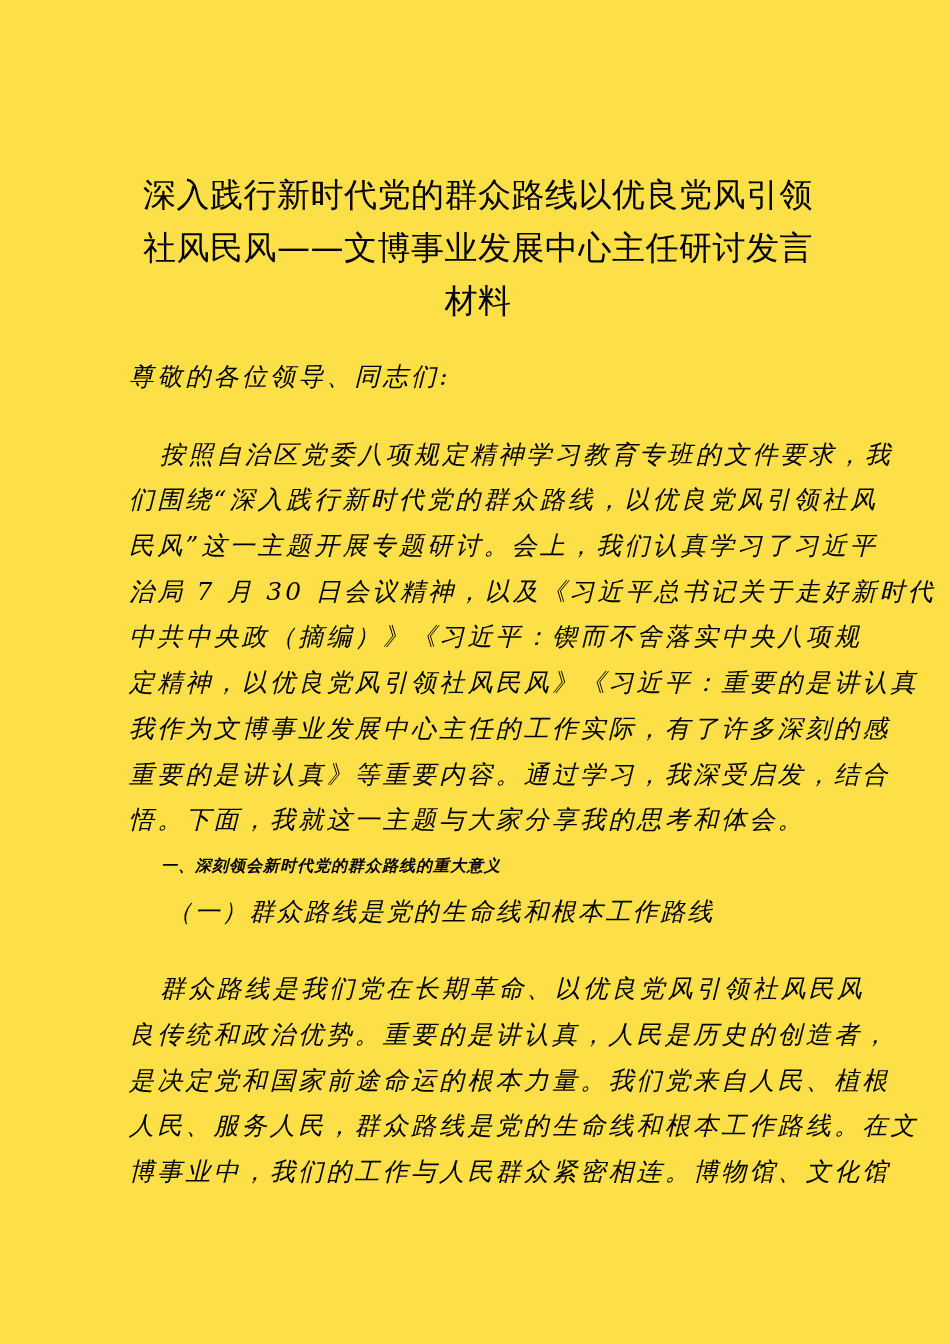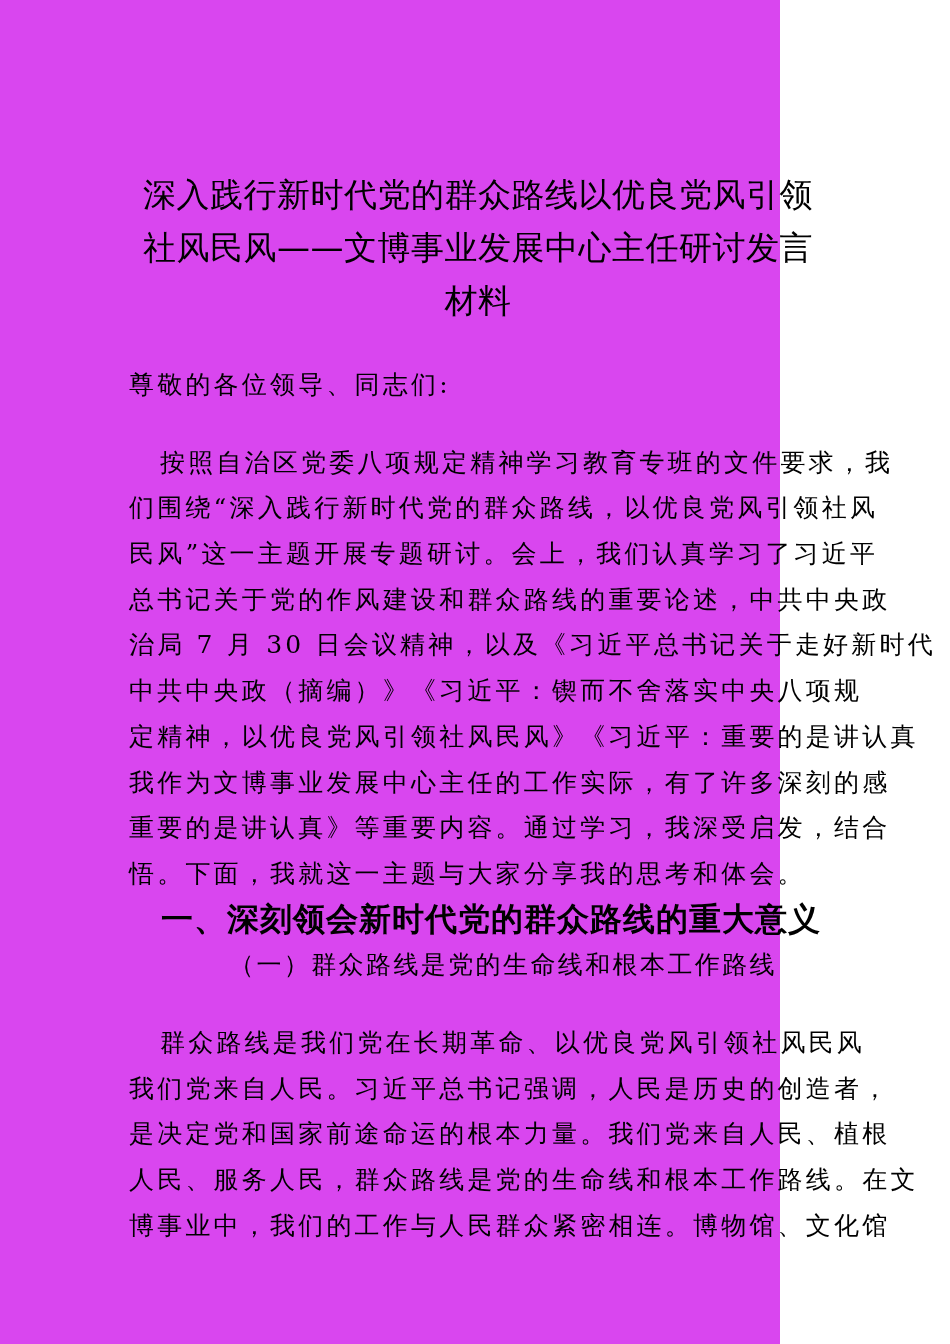--- a/index.html
+++ b/index.html
@@ -11,23 +11,23 @@
       width: 950px;
       height: 1344px;
       position: relative;
       overflow: hidden;
       color: #000000;
     }
     .page {
       position: absolute;
       left: 0;
       top: 0;
-      width: 780px;
+      width: 950px;
       height: 1344px;
-      background: #d946ef;
+      background: #fde047;
     }
     .title {
       position: absolute;
       left: 118px;
       top: 168px;
       width: 720px;
       font-family: "DejaVu Sans", "Liberation Sans", sans-serif;
       font-size: 33px;
       line-height: 53px;
       text-align: center;
@@ -35,78 +35,77 @@
       font-weight: normal;
       margin: 0;
     }
     .title .tline {
       display: block;
       white-space: nowrap;
     }
     .body {
       position: absolute;
       left: 129px;
-      top: 362px;
+      top: 354px;
       width: 710px;
       font-family: "DejaVu Serif", "Liberation Serif", serif;
       font-size: 25px;
       line-height: 45.7px;
+      font-style: italic;
     }
     .line {
       display: block;
       white-space: nowrap;
       height: 45.7px;
       letter-spacing: 3.2px;
     }
     .indent { padding-left: 31px; margin-top: 32px; }
     .heading1 {
       font-family: "DejaVu Sans", "Liberation Sans", sans-serif;
       font-weight: bold;
-      font-size: 32px;
+      font-size: 16px;
       padding-left: 32px;
       letter-spacing: 1px;
     }
     .heading2 {
       padding-left: 38px;
       letter-spacing: 2.4px;
-      text-align: center;
     }
   </style>
 </head>
 <body>
 
 <div class="page">
 
   <h1 class="title">
     <span class="tline">深入践行新时代党的群众路线以优良党风引领</span>
     <span class="tline">社风民风——文博事业发展中心主任研讨发言</span>
     <span class="tline">材料</span>
   </h1>
 
   <div class="body">
     <span class="line">尊敬的各位领导、同志们:</span>
 
     <div>
       <span class="line indent">按照自治区党委八项规定精神学习教育专班的文件要求，我</span>
       <span class="line">们围绕“深入践行新时代党的群众路线，以优良党风引领社风</span>
       <span class="line">民风”这一主题开展专题研讨。会上，我们认真学习了习近平</span>
-      <span class="line">总书记关于党的作风建设和群众路线的重要论述，中共中央政</span>
       <span class="line">治局 7 月 30 日会议精神，以及《习近平总书记关于走好新时代</span>
       <span class="line">中共中央政（摘编）》《习近平：锲而不舍落实中央八项规</span>
       <span class="line">定精神，以优良党风引领社风民风》《习近平：重要的是讲认真</span>
       <span class="line">我作为文博事业发展中心主任的工作实际，有了许多深刻的感</span>
       <span class="line">重要的是讲认真》等重要内容。通过学习，我深受启发，结合</span>
       <span class="line">悟。下面，我就这一主题与大家分享我的思考和体会。</span>
     </div>
 
     <span class="line heading1">一、深刻领会新时代党的群众路线的重大意义</span>
     <span class="line heading2">（一）群众路线是党的生命线和根本工作路线</span>
 
     <div>
       <span class="line indent">群众路线是我们党在长期革命、以优良党风引领社风民风</span>
-      <span class="line">我们党来自人民。习近平总书记强调，人民是历史的创造者，</span>
+      <span class="line">良传统和政治优势。重要的是讲认真，人民是历史的创造者，</span>
       <span class="line">是决定党和国家前途命运的根本力量。我们党来自人民、植根</span>
       <span class="line">人民、服务人民，群众路线是党的生命线和根本工作路线。在文</span>
       <span class="line">博事业中，我们的工作与人民群众紧密相连。博物馆、文化馆</span>
     </div>
   </div>
 
 </div>
 
 </body></html>

